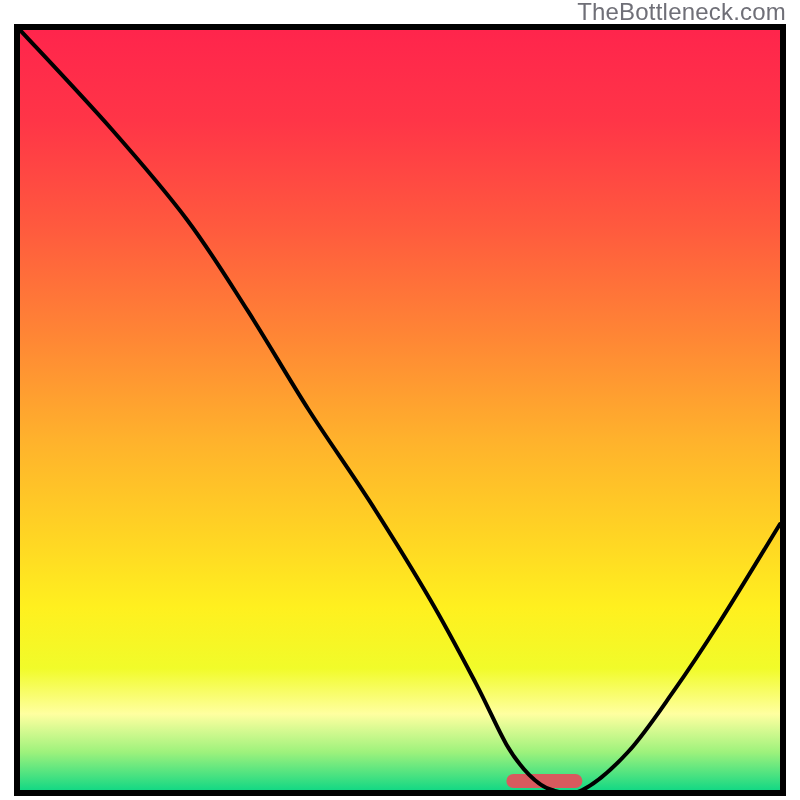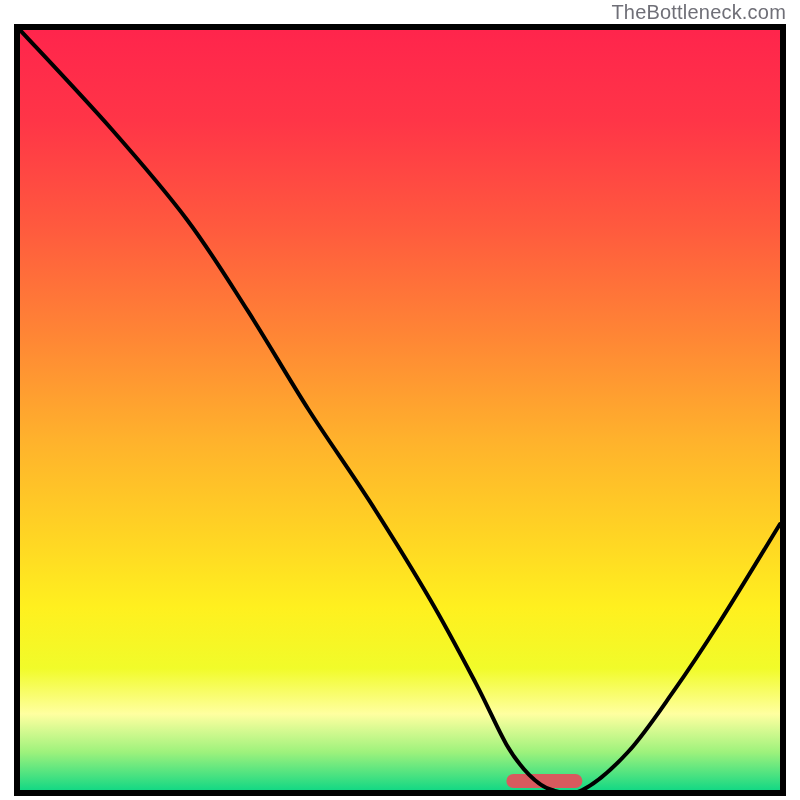--- a/index.html
+++ b/index.html
@@ -8,21 +8,21 @@
     width: 800px;
     height: 800px;
     background: #ffffff;
     overflow: hidden;
   }
   .header {
     position: absolute;
     top: 0;
     right: 14px;
     font-family: Arial, Helvetica, sans-serif;
-    font-size: 20px;
+    font-size: 24px;
     color: #6f6f77;
     letter-spacing: 0.2px;
     line-height: 24px;
   }
   .chart-frame {
     position: absolute;
     top: 24px;
     left: 14px;
     width: 772px;
     height: 772px;

